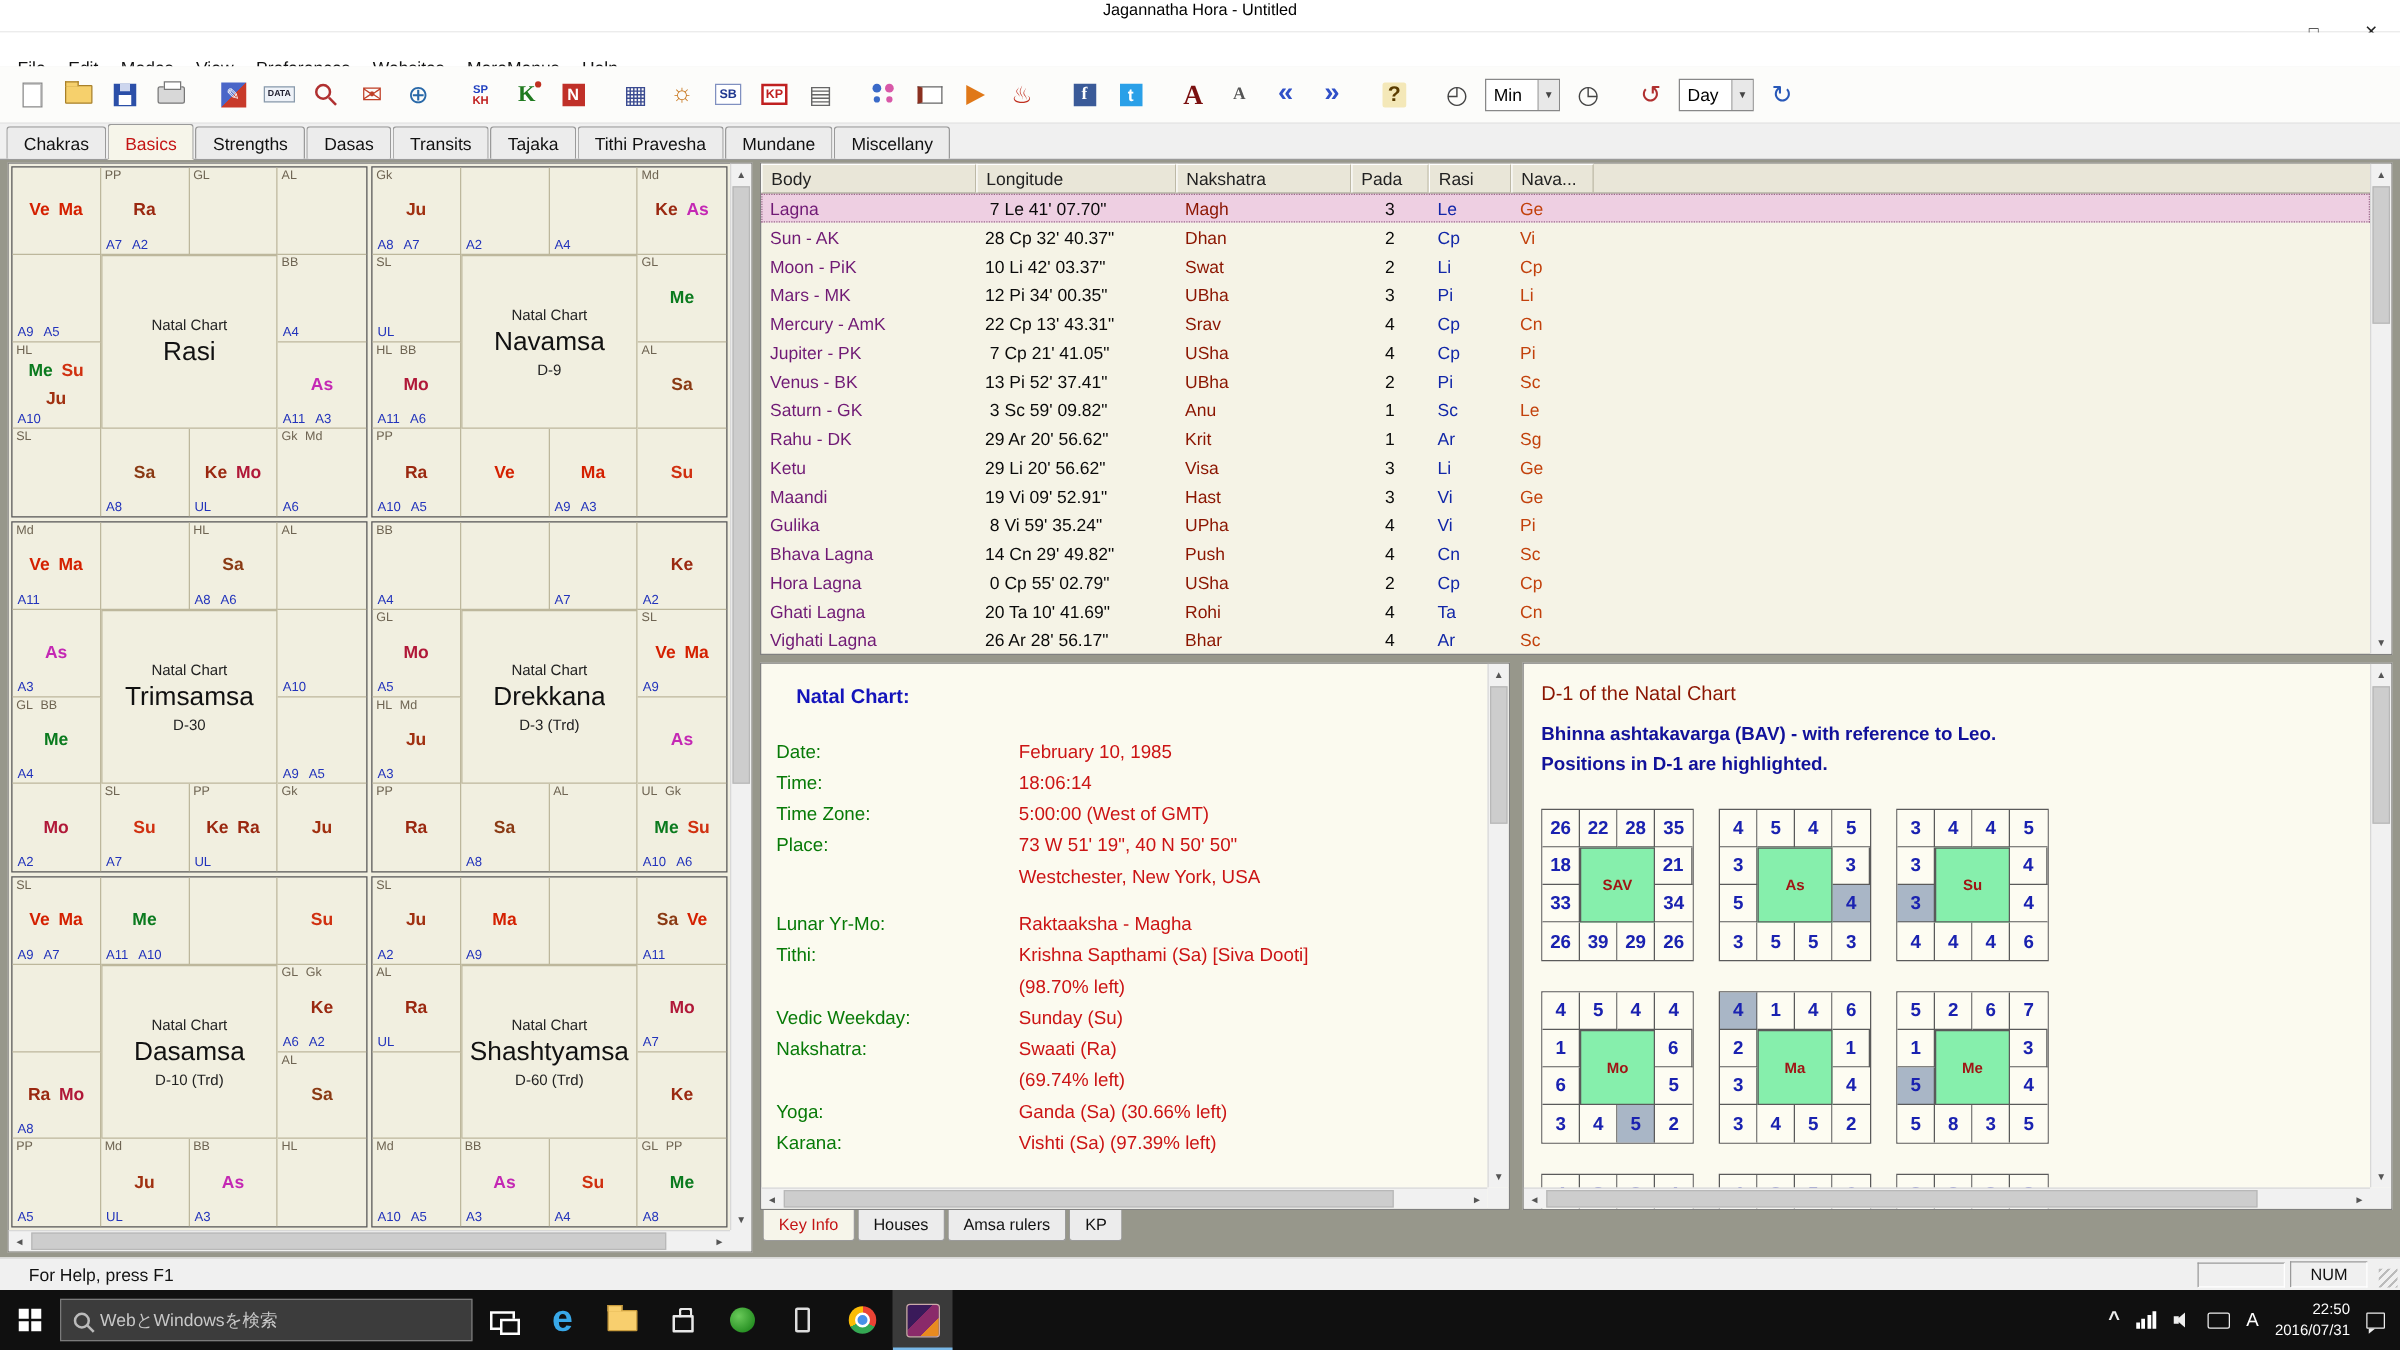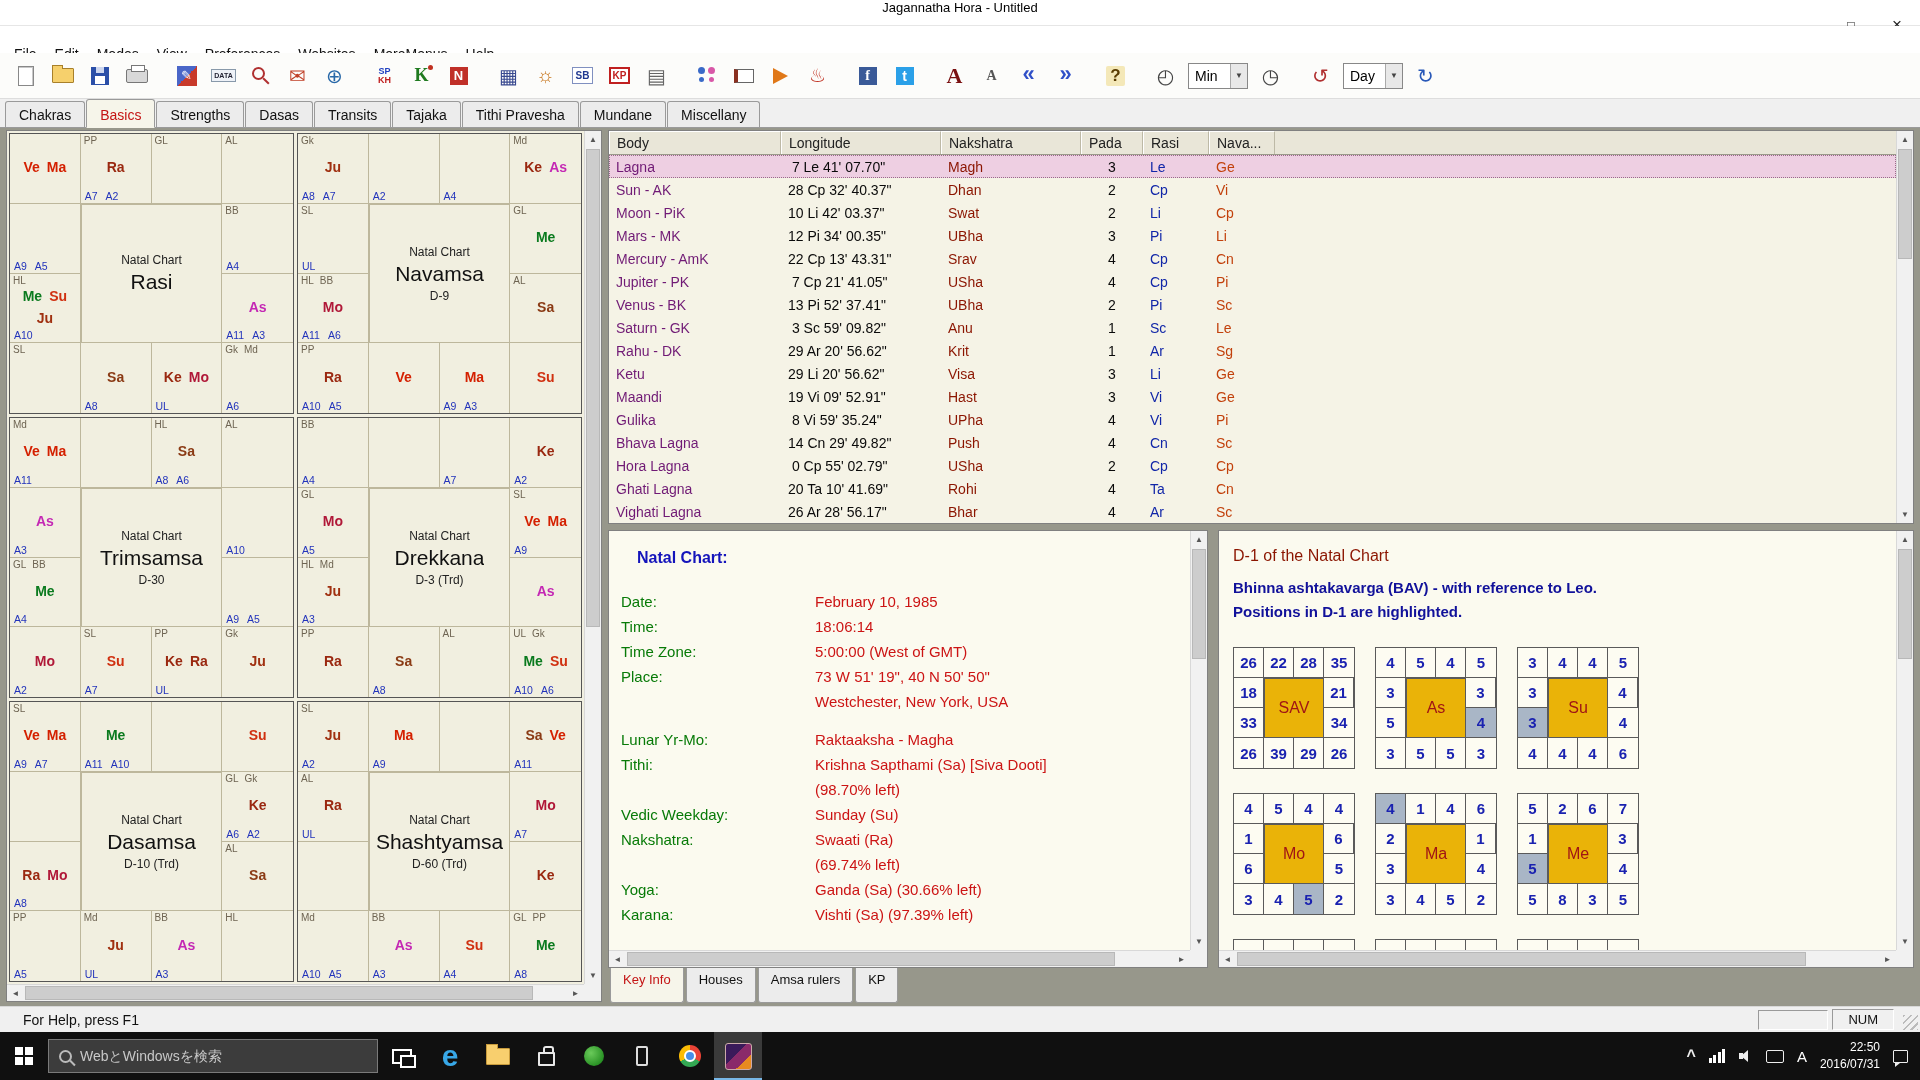--- a/index.html
+++ b/index.html
@@ -139,25 +139,25 @@
   .bav-grids{position:absolute;left:14px;top:116px;width:440px;display:flex;flex-wrap:wrap;gap:24px 20px;}
   .bgrid{position:relative;display:grid;grid-template-columns:repeat(4,30px);grid-template-rows:repeat(4,30px);
     background:#fdfcf2;border:1px solid #5a5a5a;}
   .bgrid.partial{grid-template-rows:30px;}
   .bcell{border-right:1px solid #5a5a5a;border-bottom:1px solid #5a5a5a;display:flex;align-items:center;
     justify-content:center;font-size:15px;font-weight:bold;color:#1a22b0;background:#fdfcf2;}
   .bgrid .bcell:nth-child(4n){border-right:none;}
   .bgrid.partial .bcell{border-bottom:none;}
   .bcell.r4c1,.bcell.r4c2,.bcell.r4c3,.bcell.r4c4{border-bottom:none;}
   .bcell.hlc{background:#a9b6c6;}
-  .bgrid-label{position:absolute;left:25%;top:25%;width:50%;height:50%;background:#eab308;border:1px solid #5a5a5a;
-    display:flex;align-items:center;justify-content:center;font-size:16px;font-weight:normal;color:#a01515;}
+  .bgrid-label{position:absolute;left:25%;top:25%;width:50%;height:50%;background:#86efac;border:1px solid #5a5a5a;
+    display:flex;align-items:center;justify-content:center;font-size:12px;font-weight:bold;color:#a01515;}
 
   .bottom-tabs{position:absolute;left:610px;top:840px;height:28px;display:flex;align-items:flex-start;}
-  .btab{padding:4px 12px 15px;font-size:13px;color:#111;background:#ececec;border:1px solid #9a9a9a;border-top:none;
+  .btab{padding:4px 12px 5px;font-size:13px;color:#111;background:#ececec;border:1px solid #9a9a9a;border-top:none;
     border-radius:0 0 3px 3px;margin-right:2px;}
   .btab.active{background:#f6f5ea;color:#c41414;}
 
   
   .vscroll{position:absolute;right:0;top:0;bottom:0;width:17px;background:#f1f1f1;border-left:1px solid #d8d8d8;}
   .hscroll{position:absolute;left:0;bottom:0;right:0;height:17px;background:#f1f1f1;border-top:1px solid #d8d8d8;}
   .sb-btn{position:absolute;display:flex;align-items:center;justify-content:center;font-size:8px;color:#555;}
   .vscroll .sb-up{top:0;left:0;right:0;height:17px;}
   .vscroll .sb-down{bottom:0;left:0;right:0;height:17px;}
   .hscroll .sb-left{left:0;top:0;bottom:0;width:17px;}

